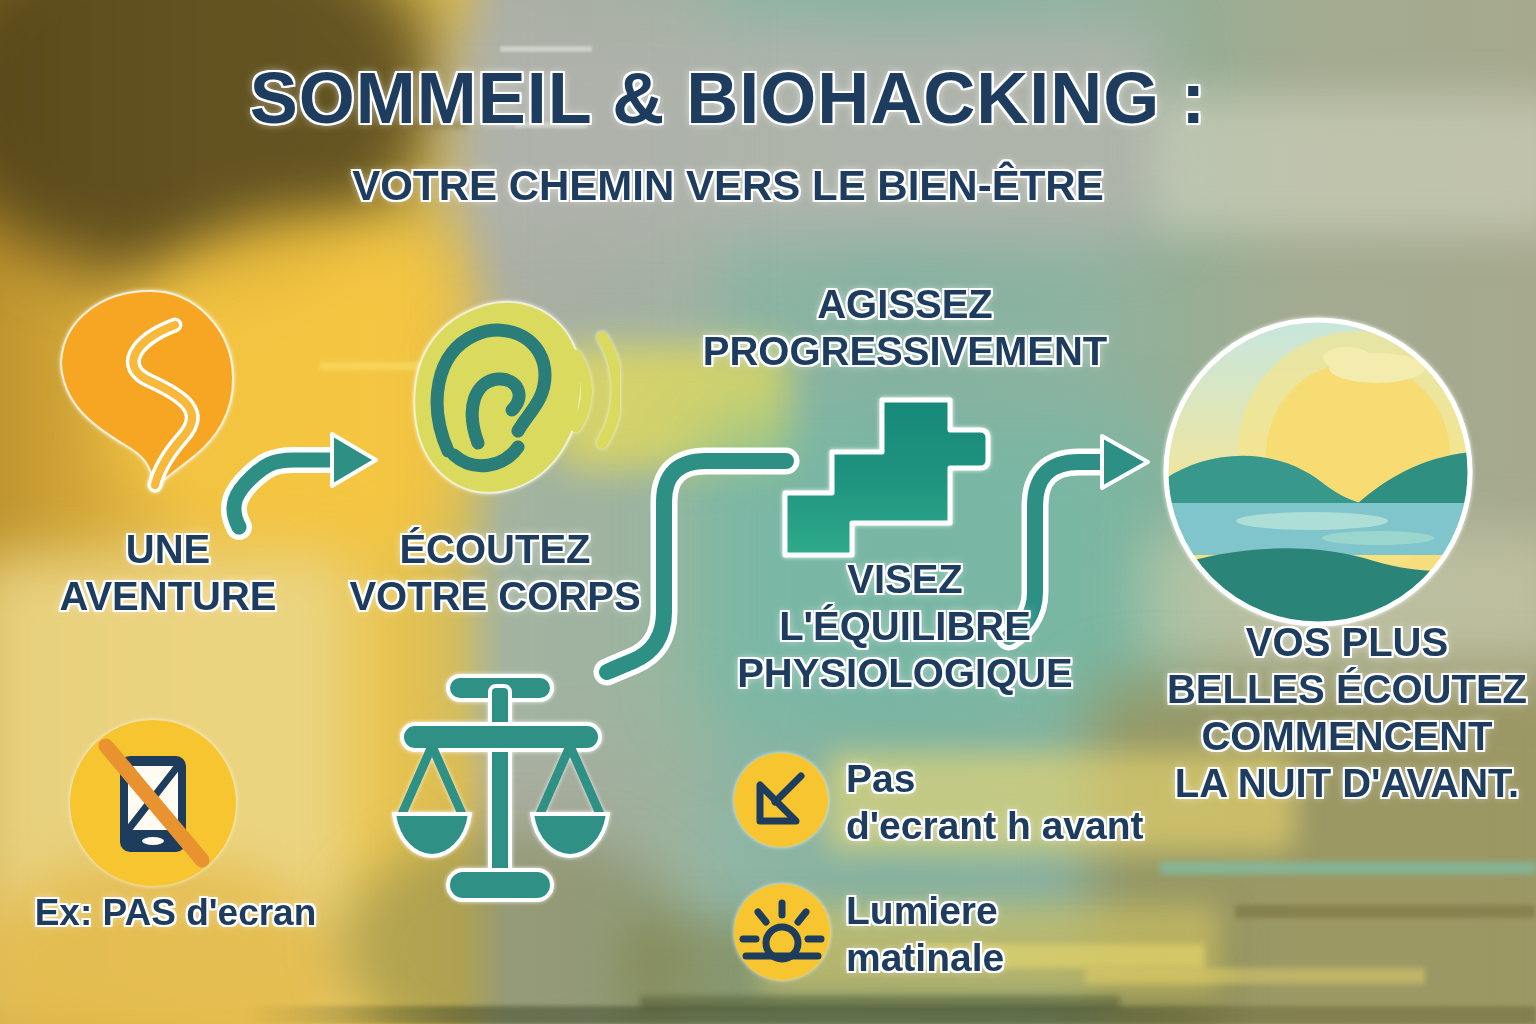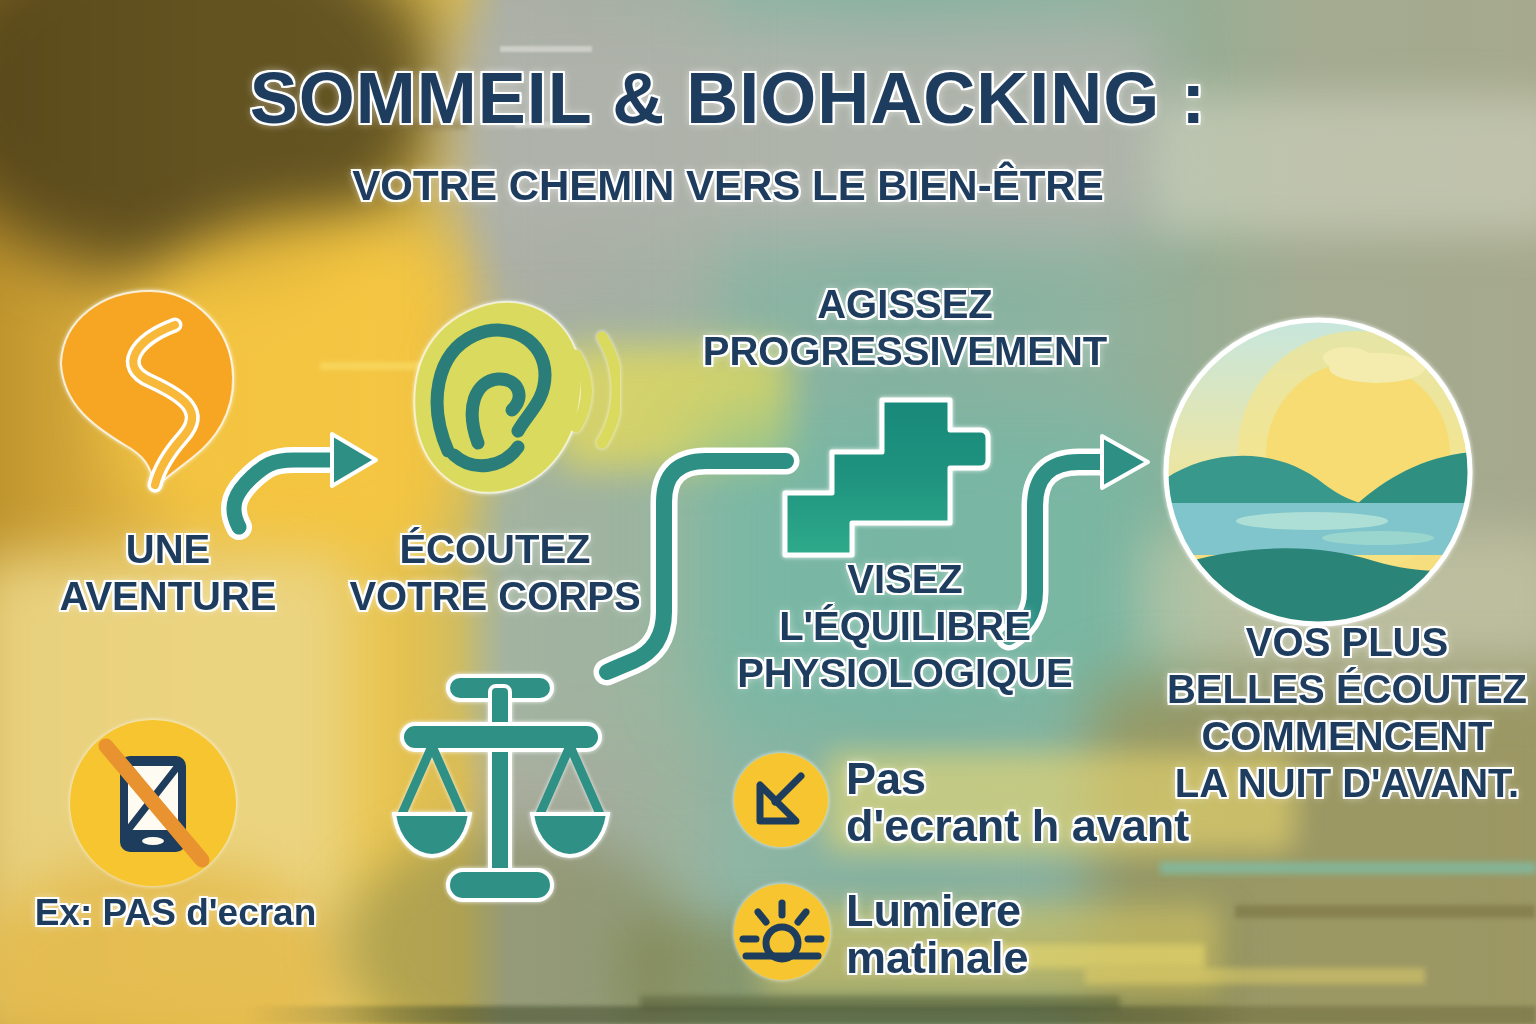--- a/index.html
+++ b/index.html
@@ -21,21 +21,21 @@
   }
   #title{left:0;top:56px;width:1456px;font-size:72px;line-height:84px;letter-spacing:1px;}
   #subtitle{left:0;top:156px;width:1456px;font-size:42px;line-height:60px;}
   .step-label{font-size:40px;line-height:47px;}
   #label-adventure{left:18px;top:526px;width:300px;}
   #label-listen{left:340px;top:526px;width:310px;}
   #heading-act{left:700px;top:281px;width:410px;}
   #sub-act{left:700px;top:556px;width:410px;}
   #label-result{left:1142px;top:619px;width:410px;}
   #label-ex{left:23px;top:889px;width:305px;font-size:37px;line-height:47px;}
-  .bullet-text{font-size:45px;line-height:47px;text-align:left;}
+  .bullet-text{font-size:39px;line-height:47px;text-align:left;}
   #bullet1-text{left:846px;top:755px;width:420px;}
   #bullet2-text{left:846px;top:887px;width:420px;}
   .icon-wrap{position:absolute;pointer-events:none;}
   .icon-wrap svg{display:block;filter:drop-shadow(0 0 2px rgba(255,255,255,.85));}
   #connectors{position:absolute;left:0;top:0;pointer-events:none;}
 </style>
 </head>
 <body>
 
 <div id="canvas">

